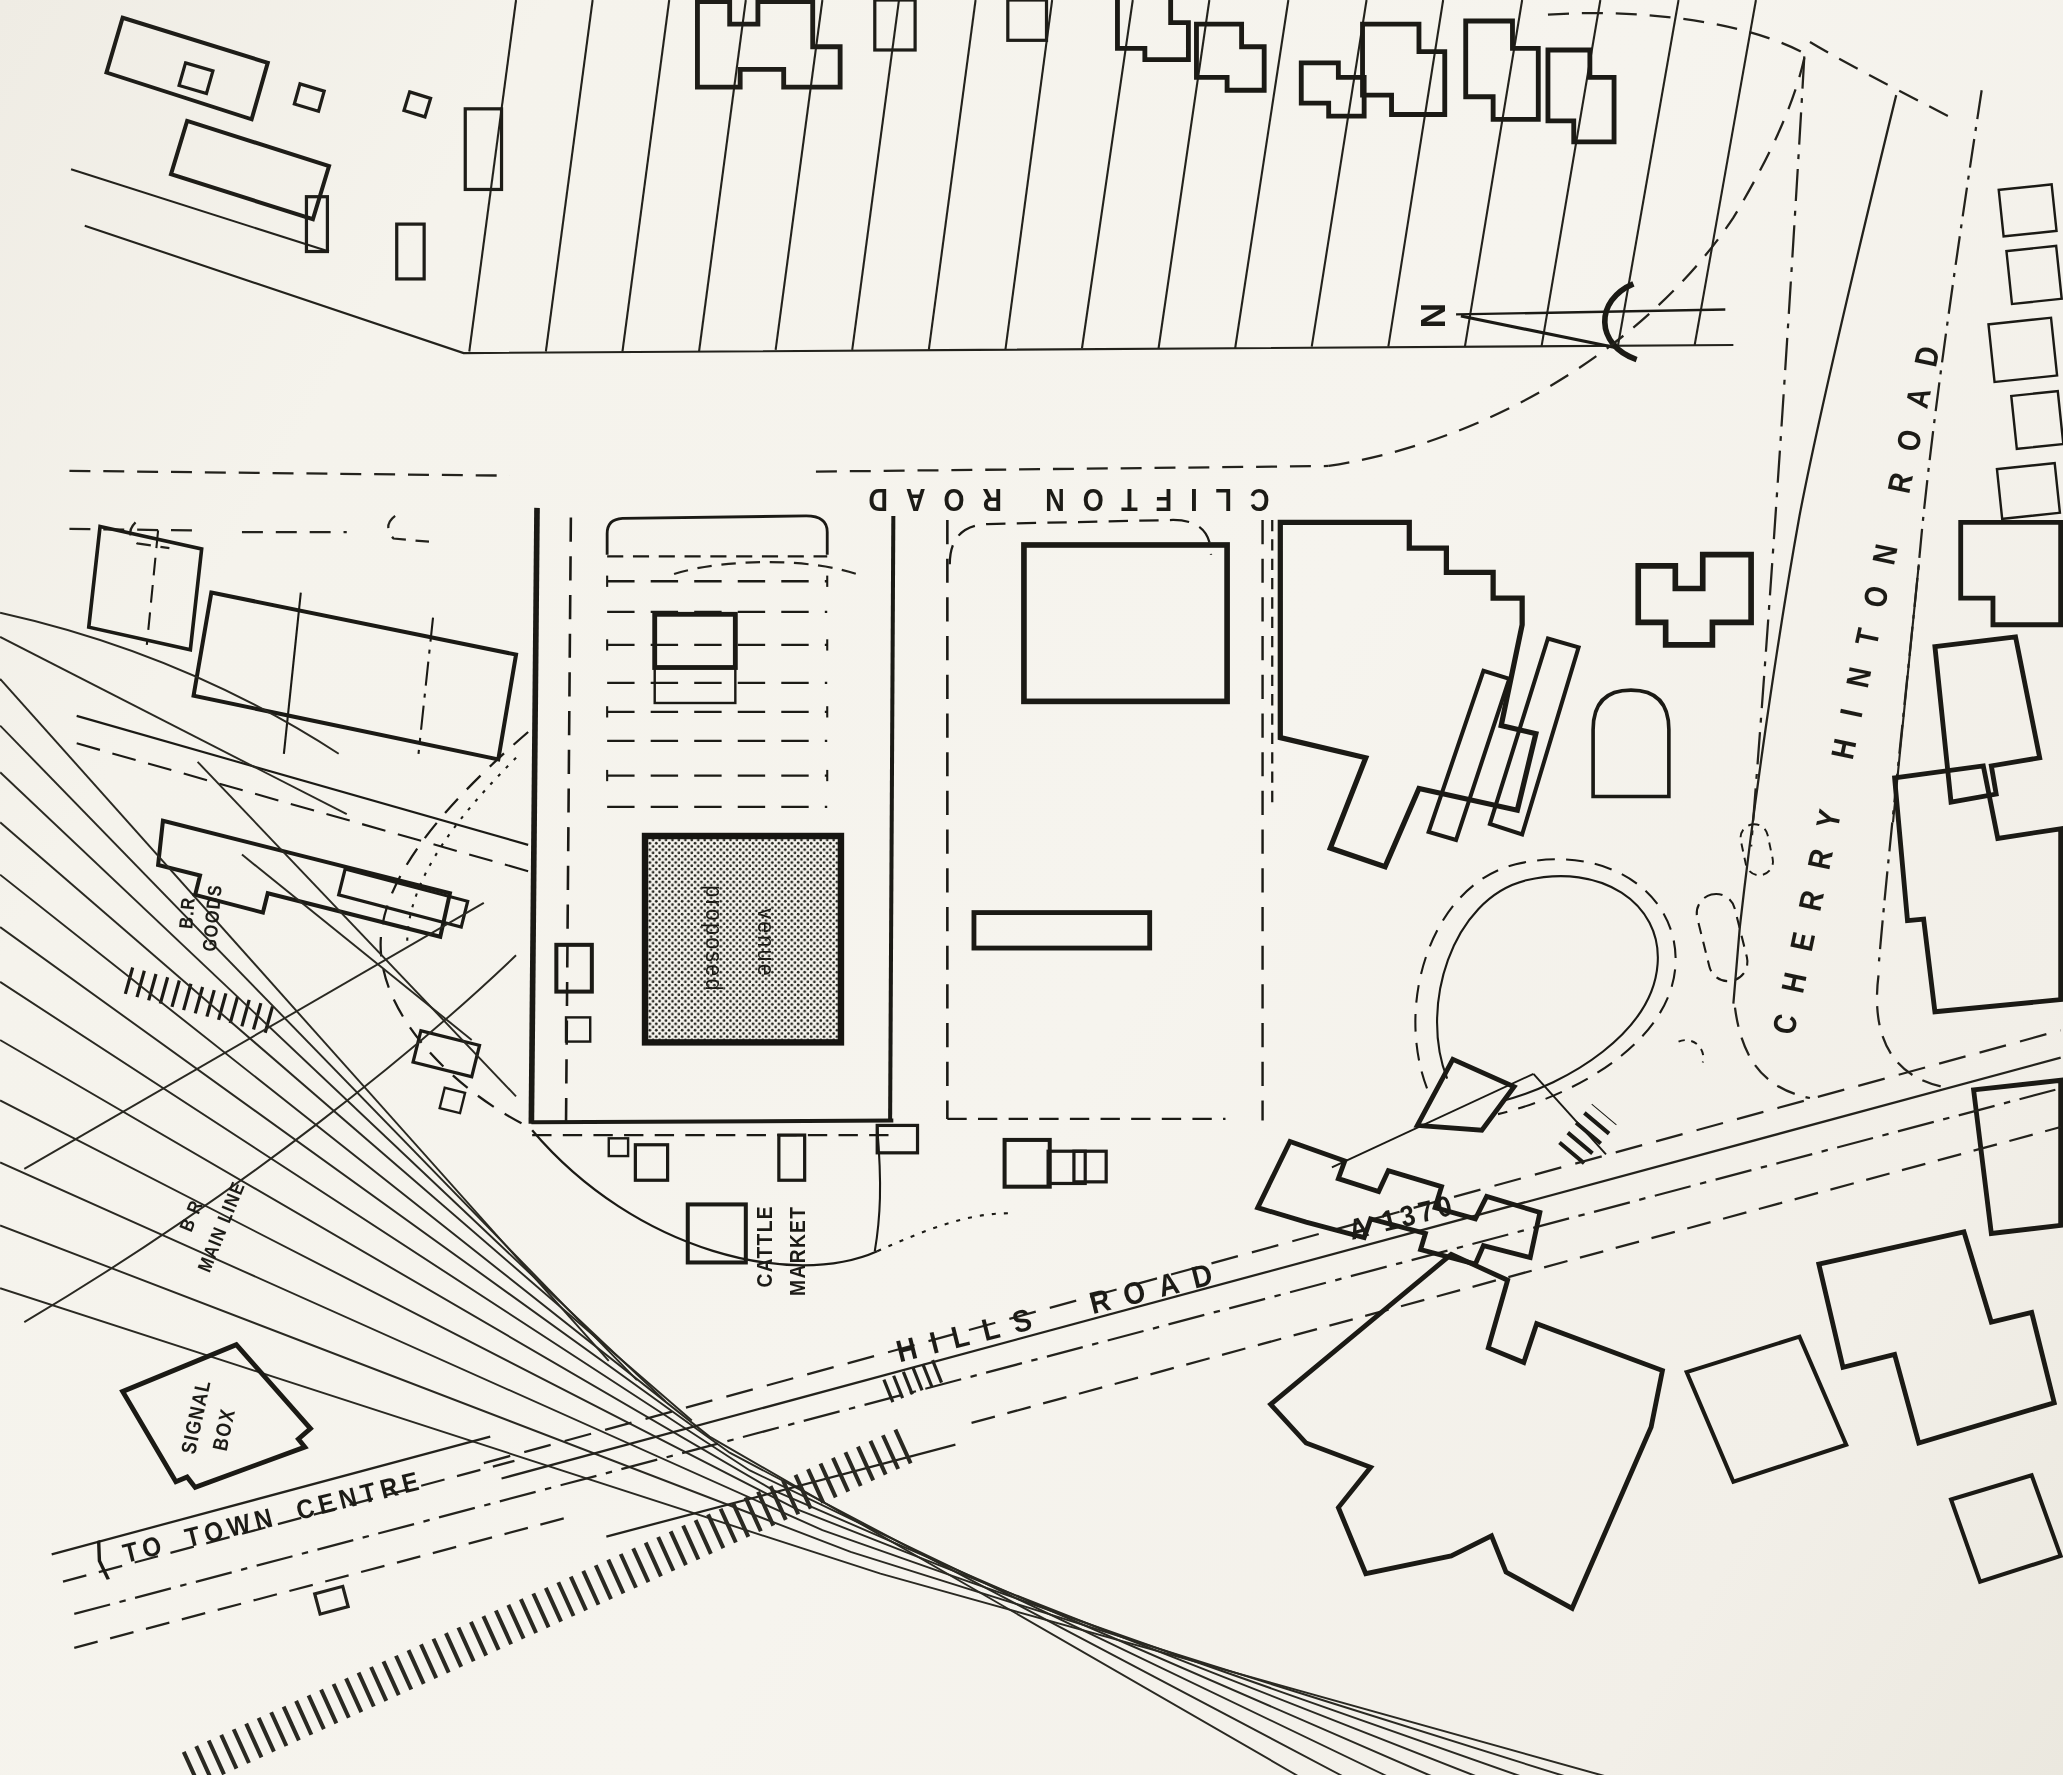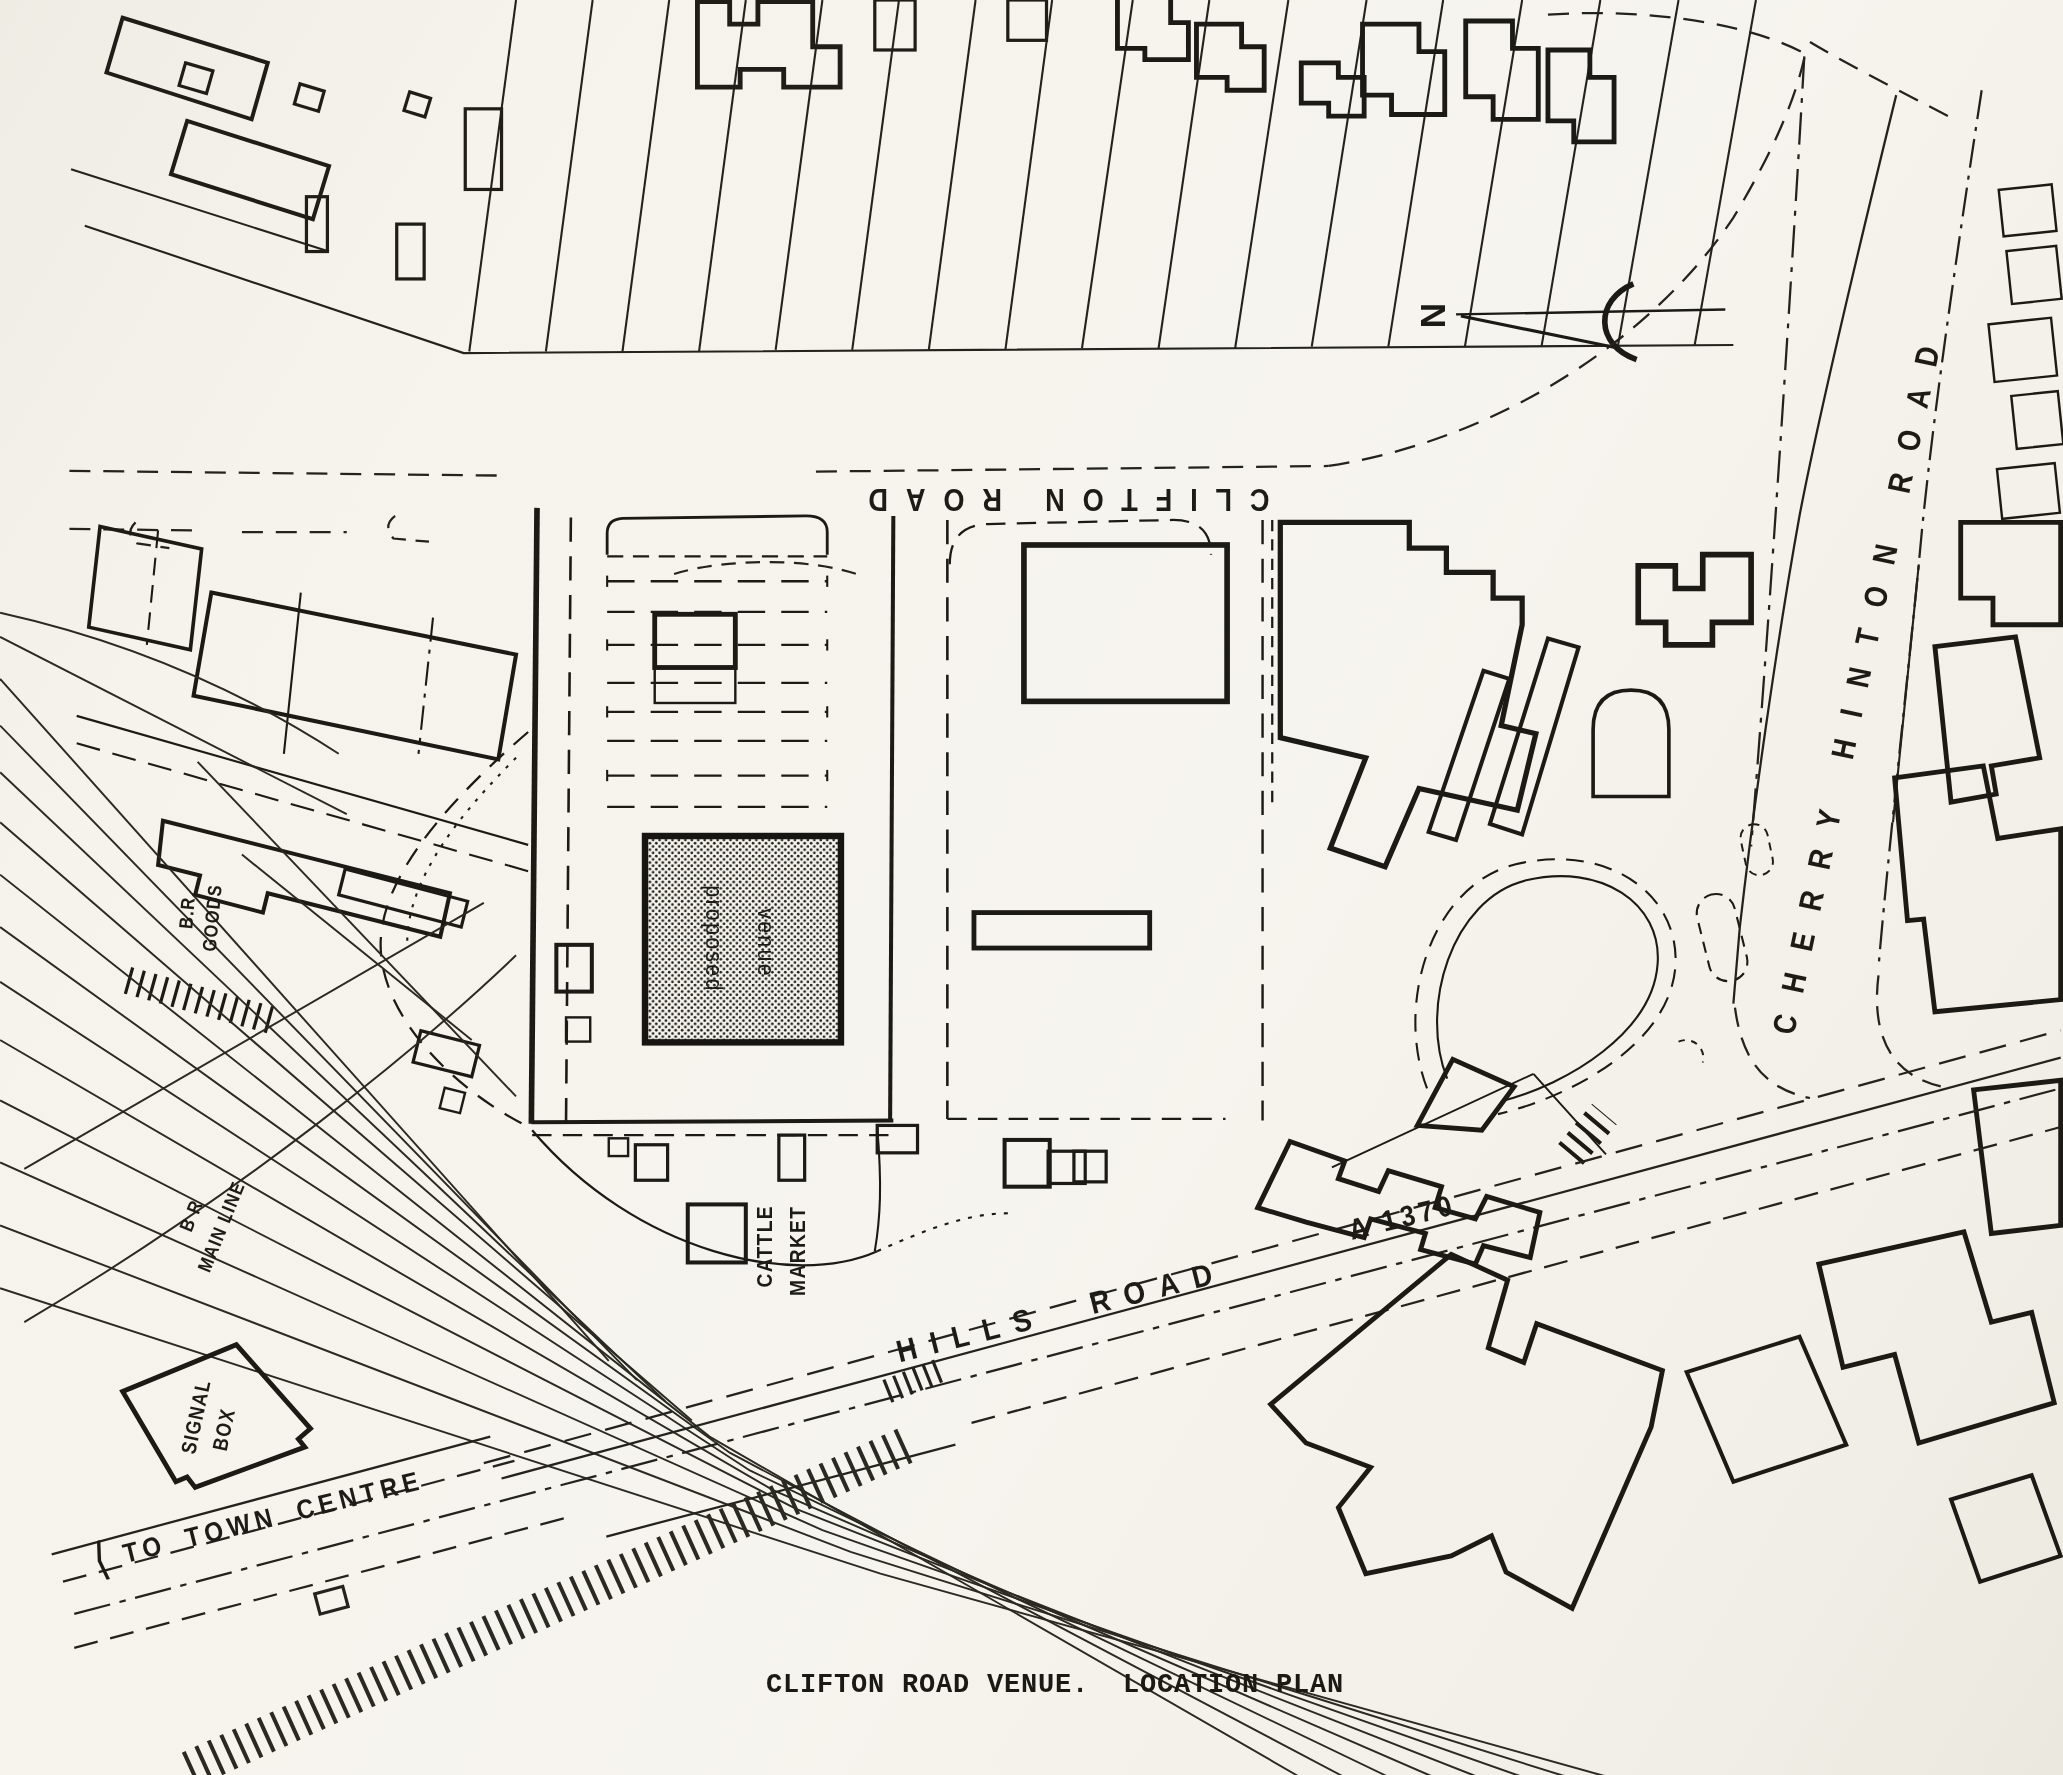--- a/index.html
+++ b/index.html
@@ -299,16 +299,15 @@
   <div class="lbl" style="left:161px;top:1217px;width:121px;text-align:center;font-size:19.3px;letter-spacing:1.6px;
               transform:rotate(-68deg) scaleX(0.85);">MAIN LINE</div>
 
   <div class="lbl" style="left:97px;top:1548px;font-size:27px;letter-spacing:5.6px;word-spacing:9.7px;
               transform:rotate(-14deg) scaleX(0.9);transform-origin:left center;">
     <span class="arrow-glyph">⟨</span><span>TO TOWN CENTRE</span>
   </div>
 
   <div class="lbl" style="left:1420px;top:298px;font-size:35px;transform:rotate(-90deg);">N</div>
 
-  <div class="cap" style="left:766px;top:1670px;font-size:27px;">CLIFTON ROAD VENUE.  LOCATION PLAN</div>
 
 </div>
 
 
 </body></html>

